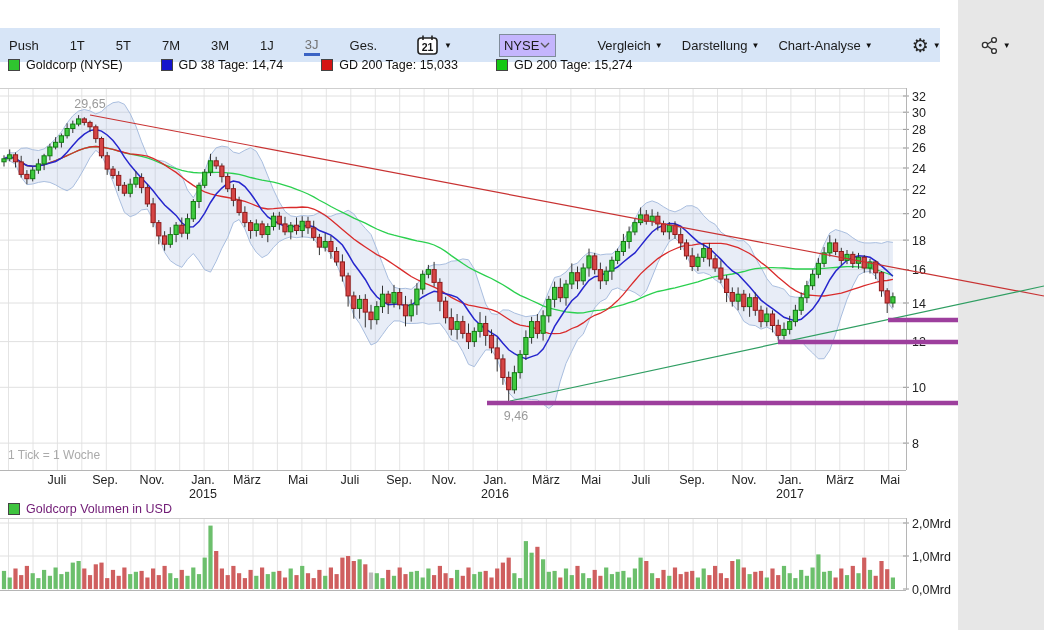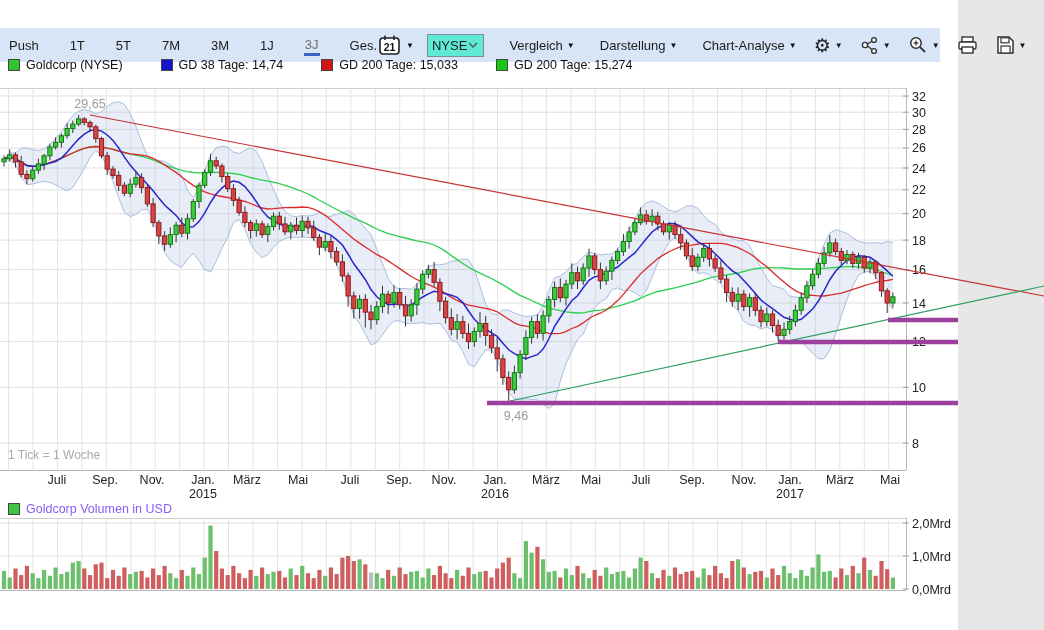--- a/index.html
+++ b/index.html
@@ -1,39 +1,39 @@
 <!DOCTYPE html>
 <html><head>
 <meta charset="utf-8">
 <style>
   html,body{margin:0;padding:0;}
   body{width:1044px;height:630px;overflow:hidden;background:#ffffff;
        font-family:"Liberation Sans",sans-serif;position:relative;}
   .gray-strip{position:absolute;left:958px;top:0;width:86px;height:630px;background:#e7e7e7;z-index:1;}
   #chart-svg{position:absolute;left:0;top:0;z-index:2;}
   .toolbar{position:absolute;left:0;top:28px;width:940px;height:34px;background:#d7e5f7;
-           display:flex;align-items:center;z-index:3;font-size:13px;color:#1b1b1b;}
+           display:flex;align-items:center;z-index:3;font-size:13px;color:#1b1b1b;gap:22px;}
   .tb-btn{margin-left:29px;cursor:pointer;padding:2px 1px;white-space:nowrap;}
   .tb-btn:first-child{margin-left:8px;}
   .tb-btn.active{color:#737373;border-bottom:3px solid #3a63c4;padding-bottom:1px;}
   .tb-group{display:flex;align-items:center;}
   .caret{font-size:8px;margin-left:4px;color:#111;}
-  .cal-wrap{display:flex;align-items:center;cursor:pointer;}
-  .select-box{margin-left:13px;width:148px;height:21px;border:1px solid #7f8c9a;background:#5eead4;
+  .cal-wrap{display:flex;align-items:center;margin-left:16px;cursor:pointer;}
+  .select-box{margin-left:25px;width:148px;height:21px;border:1px solid #7f8c9a;background:#c4b5fd;
               display:flex;align-items:center;justify-content:space-between;padding:0 4px;cursor:pointer;}
   .select-box span{font-size:13px;}
-  .tb-menu{display:flex;align-items:center;margin-left:25px;cursor:pointer;white-space:nowrap;}
+  .tb-menu{display:flex;align-items:center;margin-left:19px;cursor:pointer;white-space:nowrap;}
   .tb-icon{display:flex;align-items:center;margin-left:17px;cursor:pointer;}
   .legend{position:absolute;left:0;top:52px;width:958px;height:26px;display:flex;align-items:center;
           z-index:3;font-size:12.5px;color:#111;}
   .legend-item{display:flex;align-items:center;margin-left:38px;}
   .legend-item:first-child{margin-left:8px;}
   .sq{display:inline-block;width:10px;height:10px;border:1px solid #444;margin-right:6px;}
   .vol-legend{position:absolute;left:0;top:501px;height:16px;display:flex;align-items:center;
-              z-index:3;font-size:12.5px;color:#8b5cf6;}
+              z-index:3;font-size:12.5px;color:#701a75;}
   svg text{font-family:"Liberation Sans",sans-serif;}
 </style>
 </head>
 <body>
 
 <div class="gray-strip"></div>
 
 <svg id="chart-svg" width="1044" height="630">
     <line x1="8.5" y1="88" x2="8.5" y2="470" stroke="#e4e4e4" stroke-width="1"></line>
     <line x1="8.5" y1="518" x2="8.5" y2="590" stroke="#e4e4e4" stroke-width="1"></line>

